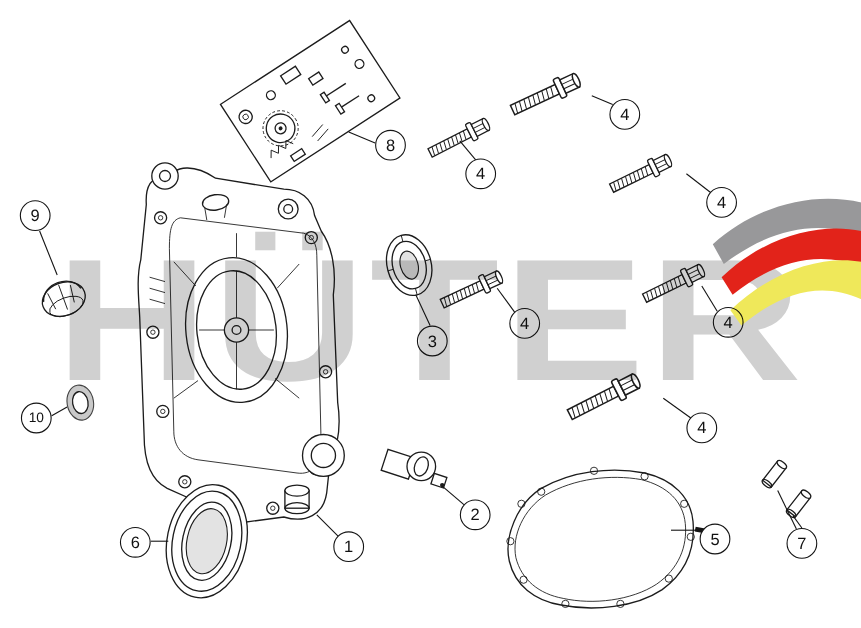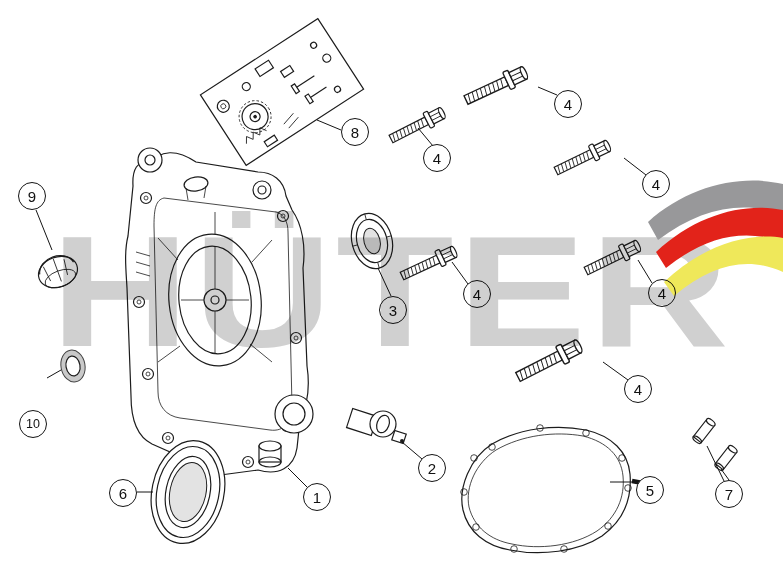--- a/index.html
+++ b/index.html
@@ -13,21 +13,21 @@
   .fw{fill:#ffffff;stroke:#1c1c1c;stroke-width:1.2;}
   .fg{fill:#c9c9c9;stroke:#444;stroke-width:1;}
   .fe{fill:#e3e3e3;stroke:#1c1c1c;stroke-width:1;}
   .callout-layer{position:absolute;left:0;top:0;right:0;bottom:0;z-index:2;}
   .callout{
     position:absolute;width:28px;height:28px;box-sizing:border-box;
     border:1.6px solid #141414;border-radius:50%;background:#ffffff;
     display:flex;align-items:center;justify-content:center;
     font-size:15px;color:#111;line-height:1;
   }
-  .callout.small{font-size:12.5px;margin-top:44px;}
+  .callout.small{font-size:12.5px;}
   .watermark{
     position:absolute;left:0;top:0;right:0;bottom:0;z-index:3;
     mix-blend-mode:multiply;pointer-events:none;border-radius:22px;
   }
   .watermark-text{
     position:absolute;top:212px;left:0;width:100%;text-align:center;
     font-weight:800;font-size:158px;line-height:1;letter-spacing:3px;
     transform:scaleX(1.22);transform-origin:50% 50%;
     font-family:"Liberation Sans", sans-serif;
   }

